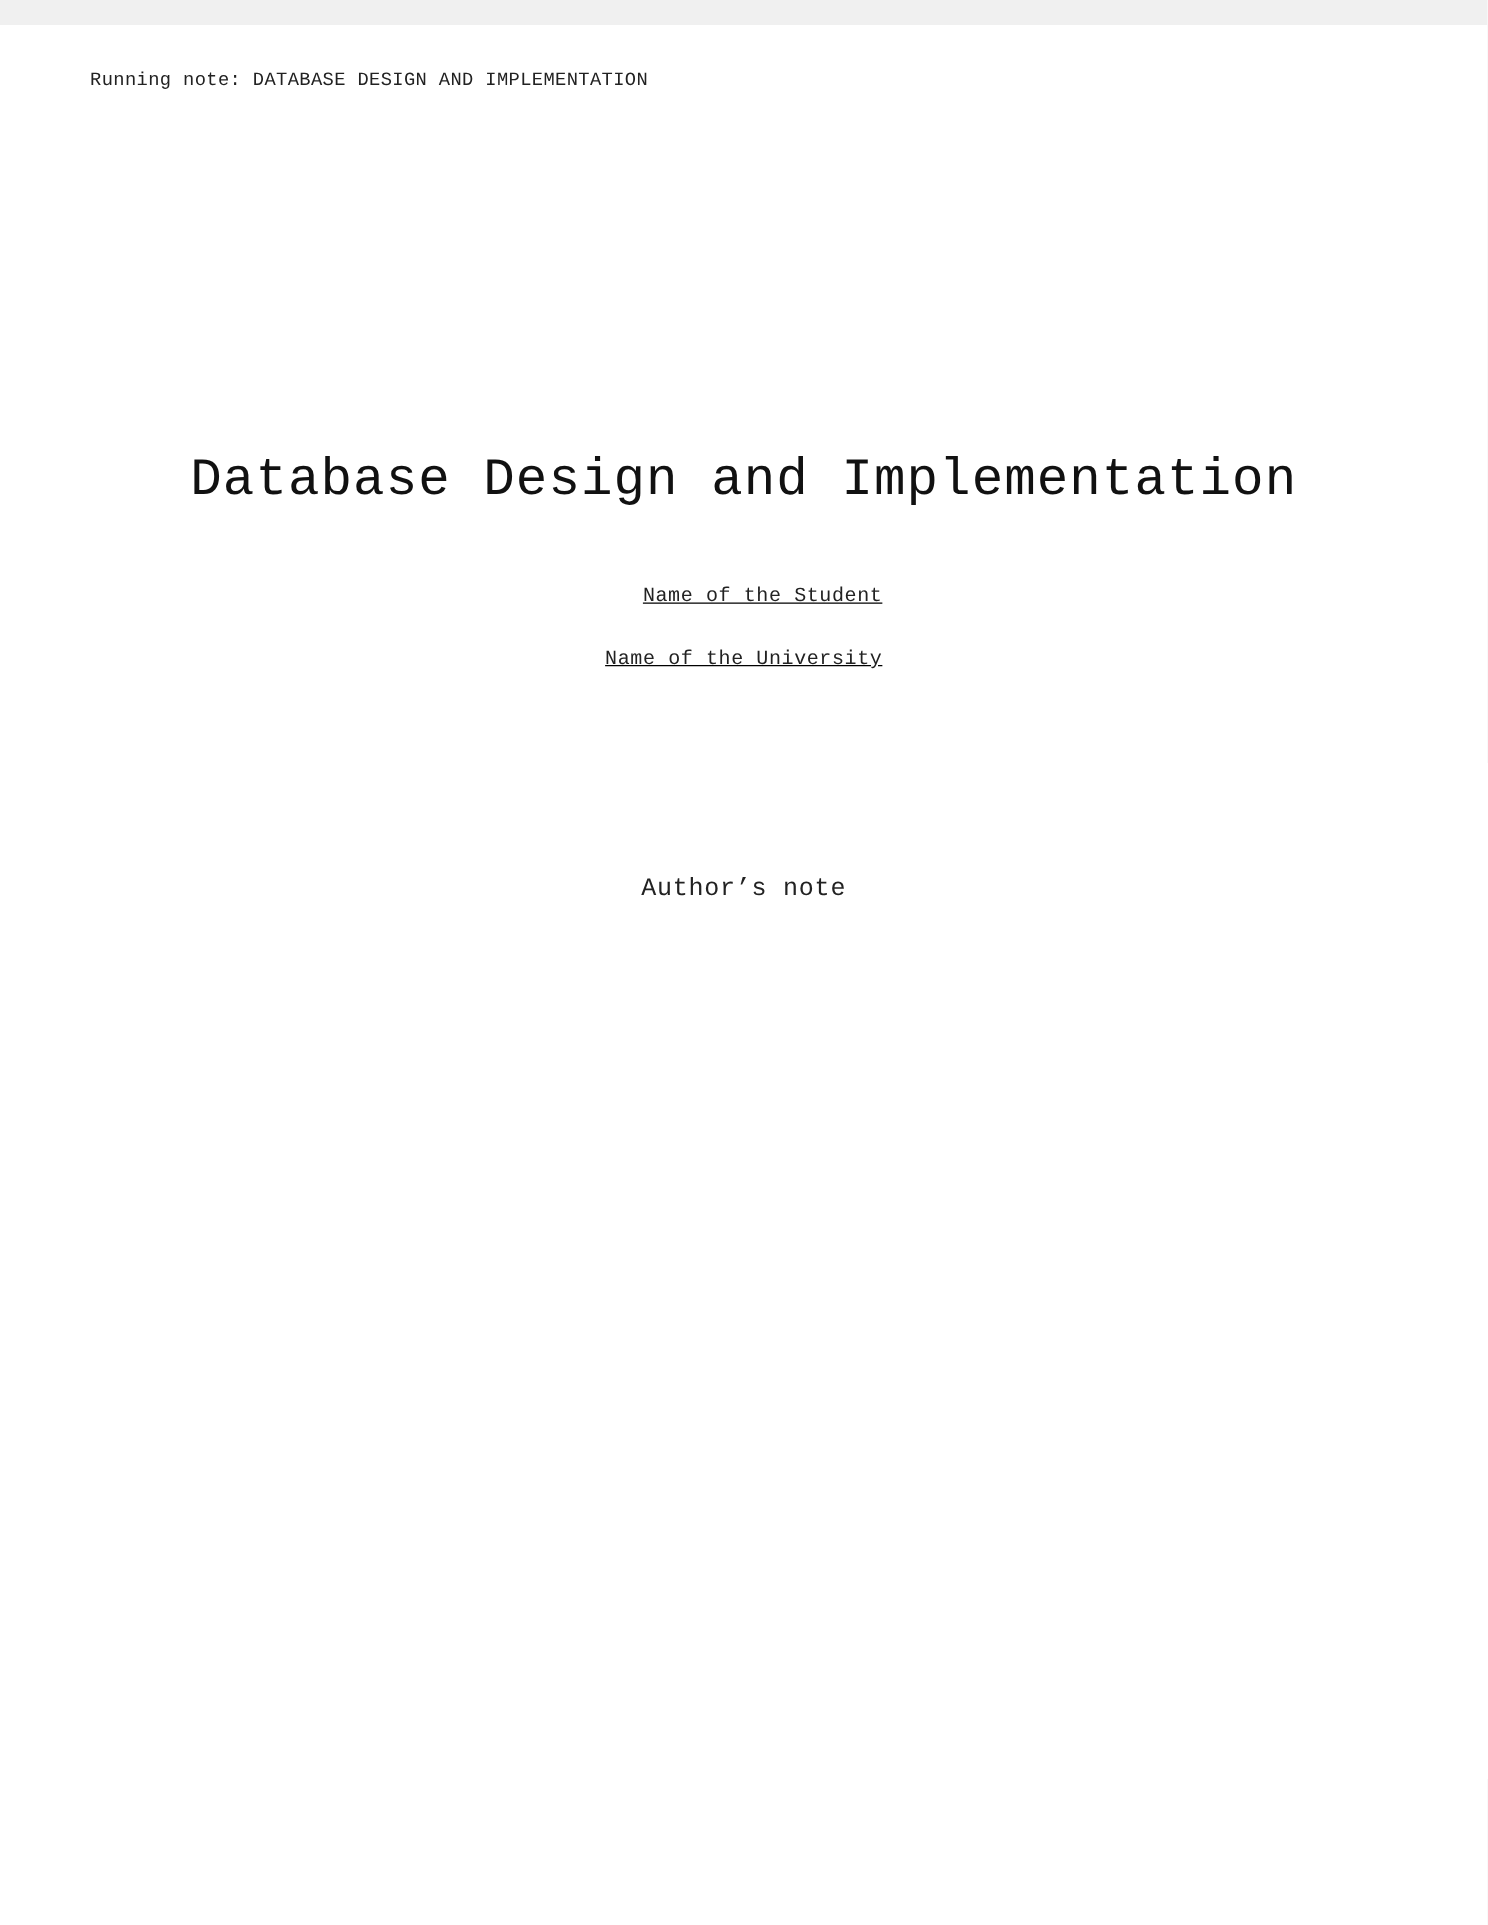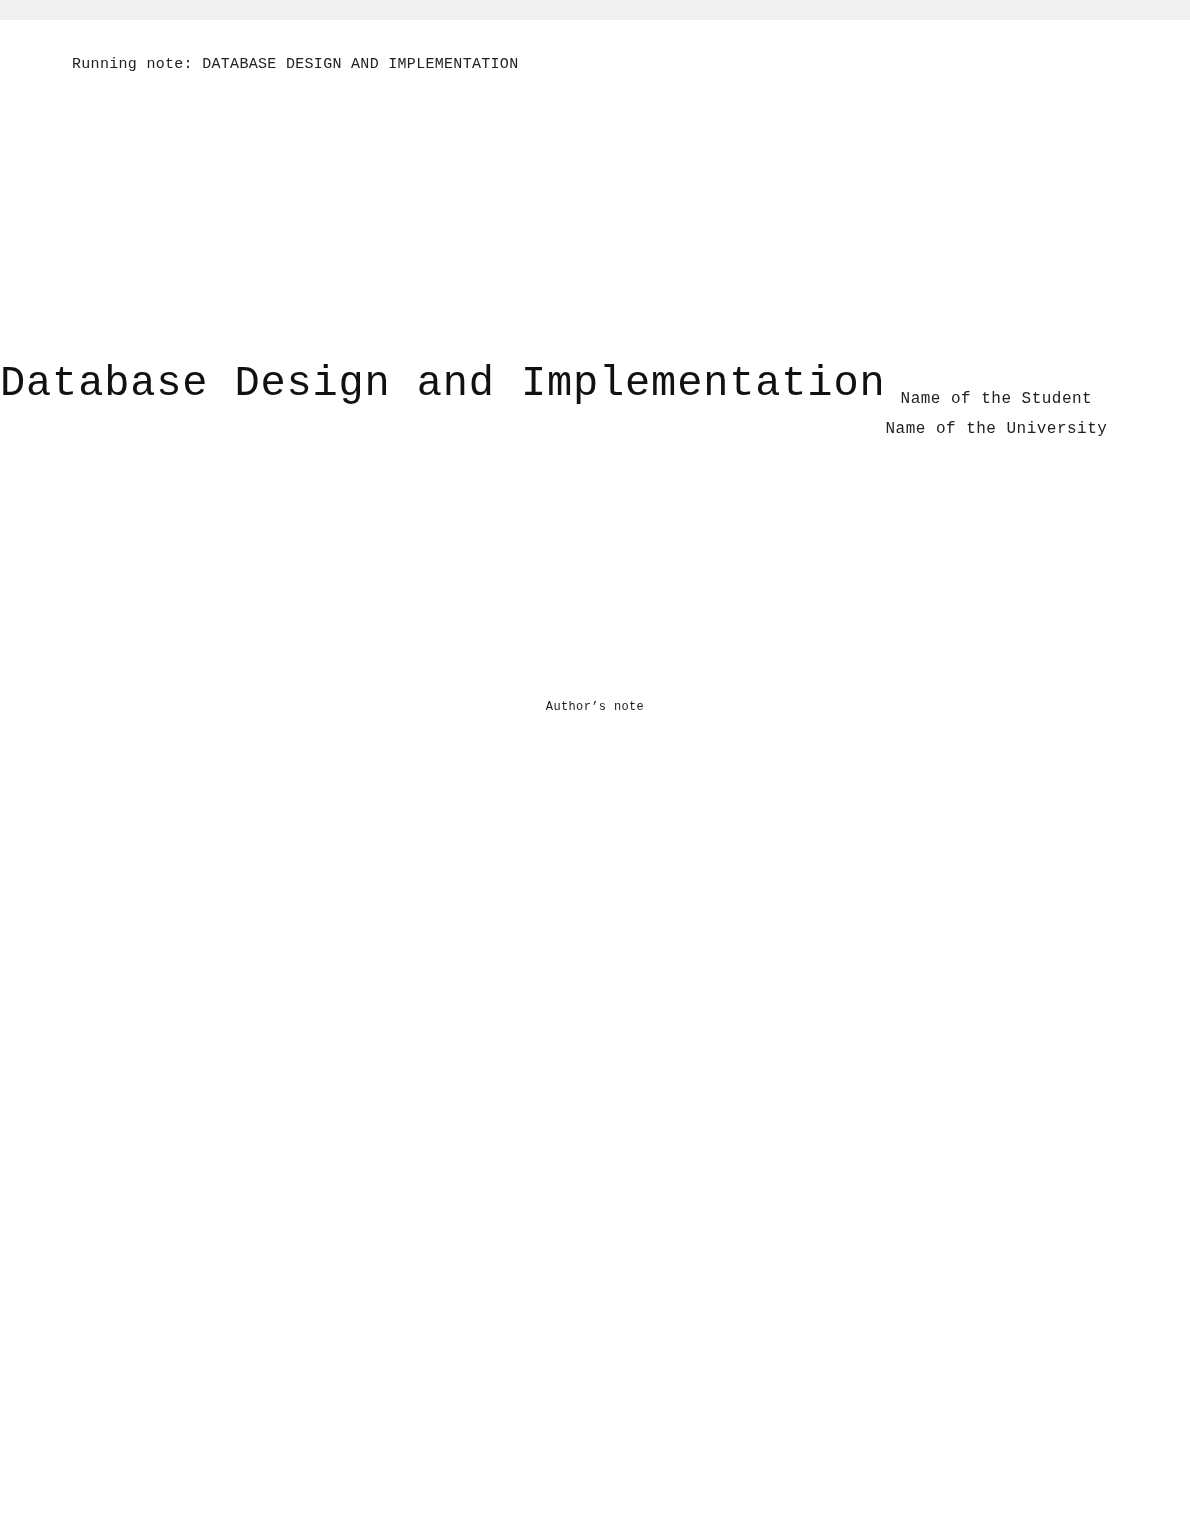--- a/index.html
+++ b/index.html
@@ -35,40 +35,41 @@
       font-family: 'Courier New', Courier, monospace;
       letter-spacing: 0.02em;
     }
 
     .title-section {
       position: absolute;
       top: 340px;
       left: 0;
       right: 0;
       display: flex;
-      flex-direction: row;
+      flex-direction: column;
       align-items: center;
     }
 
     .main-title {
       font-family: 'Courier New', Courier, monospace;
       font-size: 42px;
       font-weight: normal;
       color: #111;
       text-align: center;
       letter-spacing: 0.02em;
       margin-bottom: 60px;
     }
 
     .subtitle-block {
       display: flex;
       flex-direction: column;
-      align-items: center;
-      gap: 12px;
+      align-items: flex-end;
+      gap: 32px;
       margin-bottom: 0;
+      text-decoration: underline;
     }
 
     .subtitle-text {
       font-family: 'Courier New', Courier, monospace;
       font-size: 16px;
       color: #222;
       text-align: center;
       letter-spacing: 0.03em;
     }
 
@@ -76,21 +77,21 @@
       position: absolute;
       top: 680px;
       left: 0;
       right: 0;
       display: flex;
       justify-content: center;
     }
 
     .authors-note-text {
       font-family: 'Courier New', Courier, monospace;
-      font-size: 12px;
+      font-size: 20px;
       color: #222;
       letter-spacing: 0.03em;
     }
   </style>
 </head>
 <body>
 
 <div class="page">
 
   <div class="running-head">

